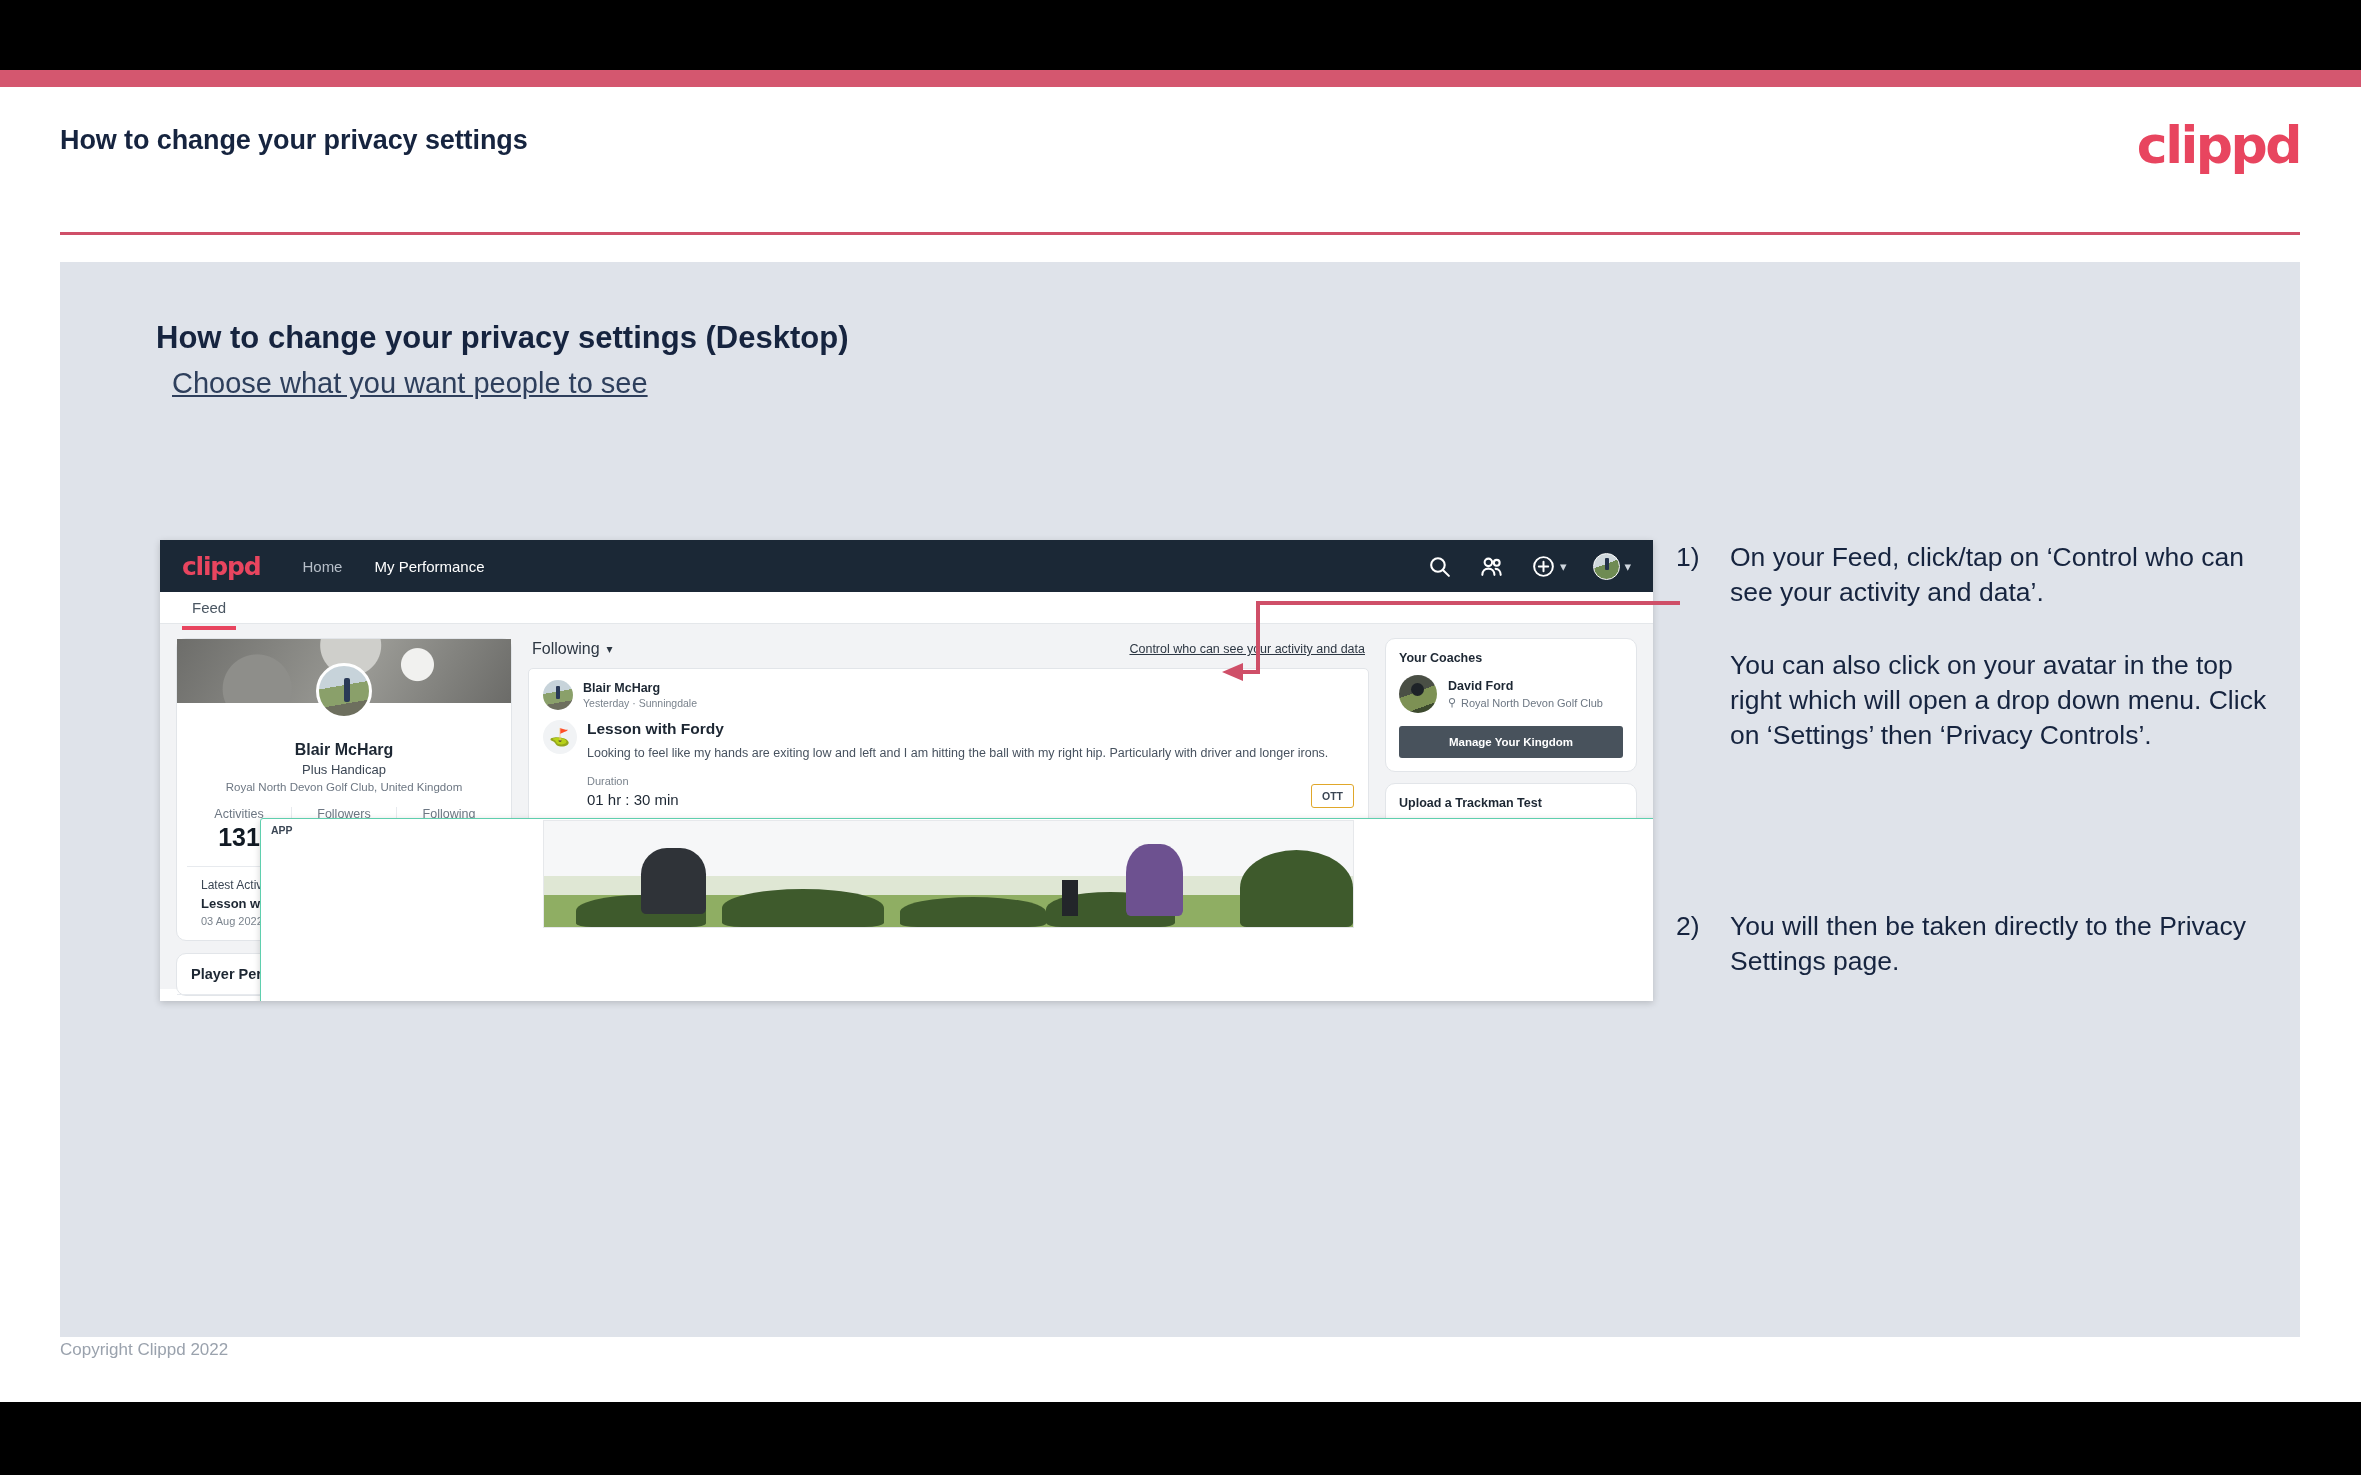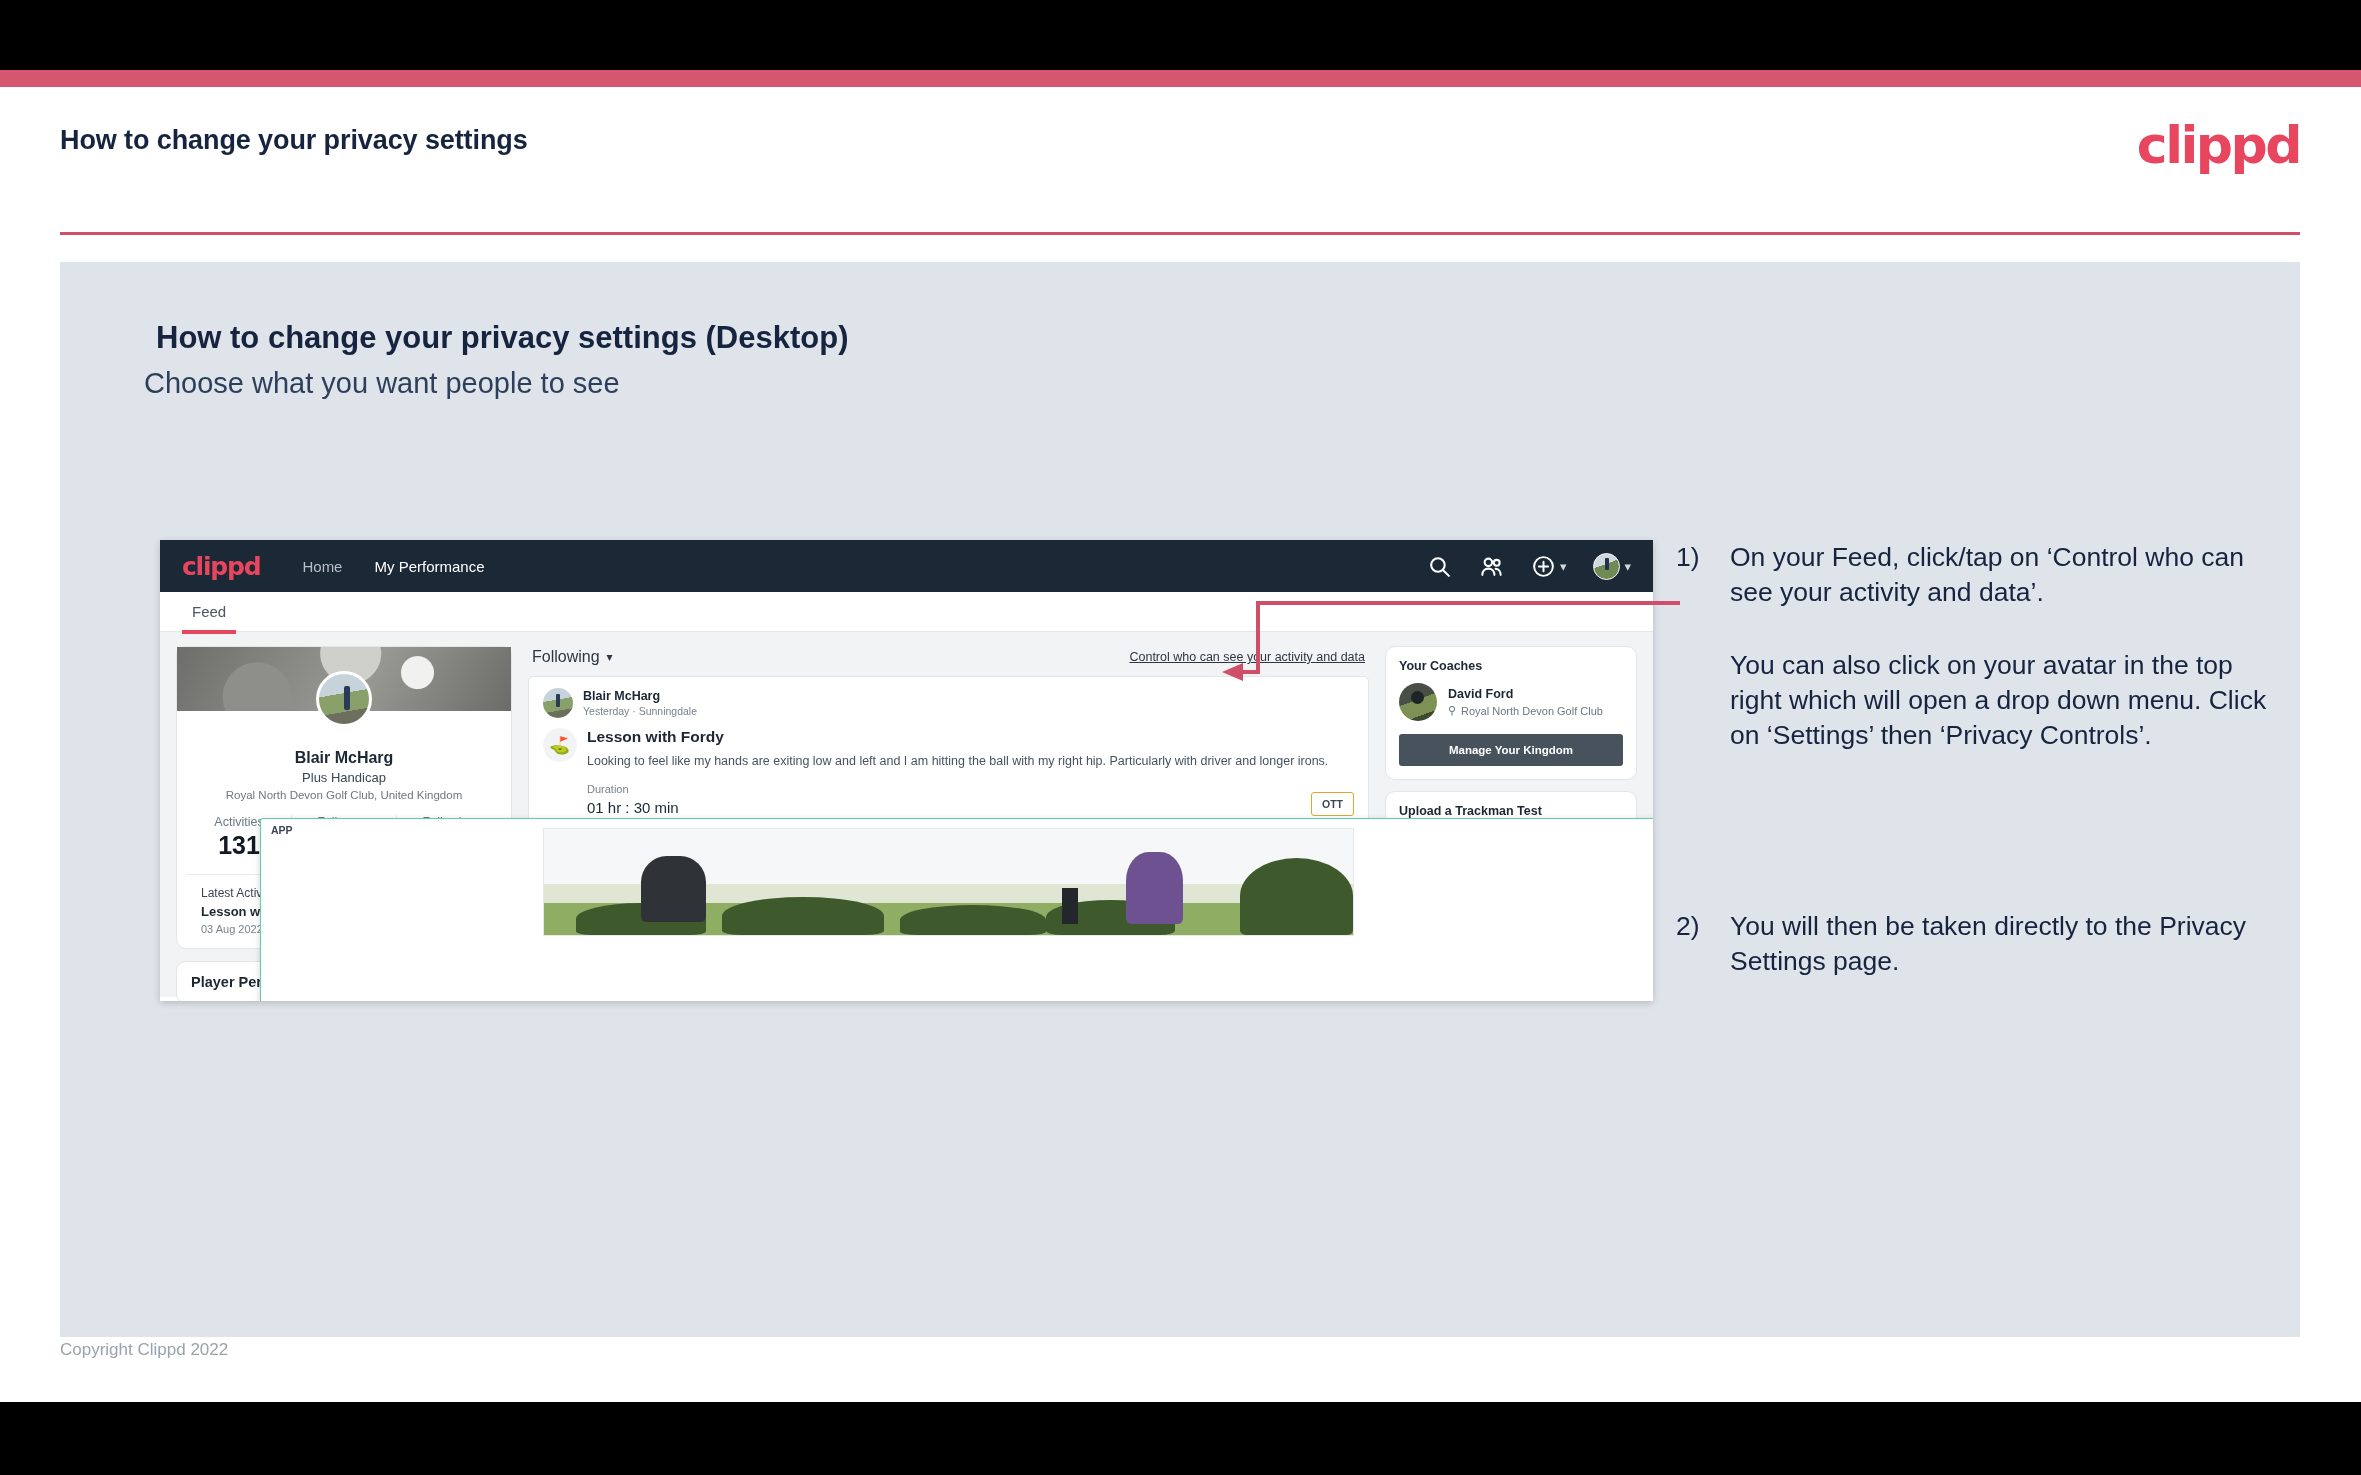--- a/index.html
+++ b/index.html
@@ -36,22 +36,22 @@
   .panel {
     position:absolute; left:60px; top:262px; width:2240px; height:1075px;
     background:#dfe3ea;
   }
 
   .panel-title {
     position:absolute; left:96px; top:58px;
     font-size:31px; font-weight:700; color:#16243f;
   }
   .panel-subtitle {
-    position:absolute; left:84px; top:105px;
-    font-size:29px; font-weight:400; color:#2e3f5c;
+    position:absolute; left:112px; top:105px;
+    font-size:29px; font-weight:400; color:#2e3f5c;text-decoration:underline;
   }
 
   
   .app {
     position:absolute; left:100px; top:278px; width:1493px; height:461px;
     background:#fff; overflow:hidden;
     box-shadow:0 2px 7px rgba(0,0,0,.18);
   }
   .app-navbar {
     position:relative; height:52px; background:#1b2836;
@@ -71,21 +71,21 @@
     background:linear-gradient(160deg,#cfd8dc 0 42%,#6f8b53 42% 100%);
     border:1px solid #fff; position:relative; overflow:hidden;
   }
   .avatar-nav::after{
     content:""; position:absolute; left:11px; top:4px; width:4px; height:12px;
     background:#23324a; border-radius:1px;
   }
 
   
   .app-tabs {
-    height:40px; background:#fff; display:flex; align-items:center;
+    height:32px; background:#fff; display:flex; align-items:center;
     padding-left:22px; border-bottom:1px solid #e4e7ea; position:relative;
   }
   .tab { font-size:15px; color:#4a5662; position:relative; height:44px; line-height:44px; padding:0 10px;}
   .tab.active::after{
     content:""; position:absolute; left:0; right:0; bottom:0; height:4px; background:#e8455f;
   }
 
   .app-body { display:flex; gap:16px; padding:14px 16px; background:#f2f3f5; height:365px; }
 
   

